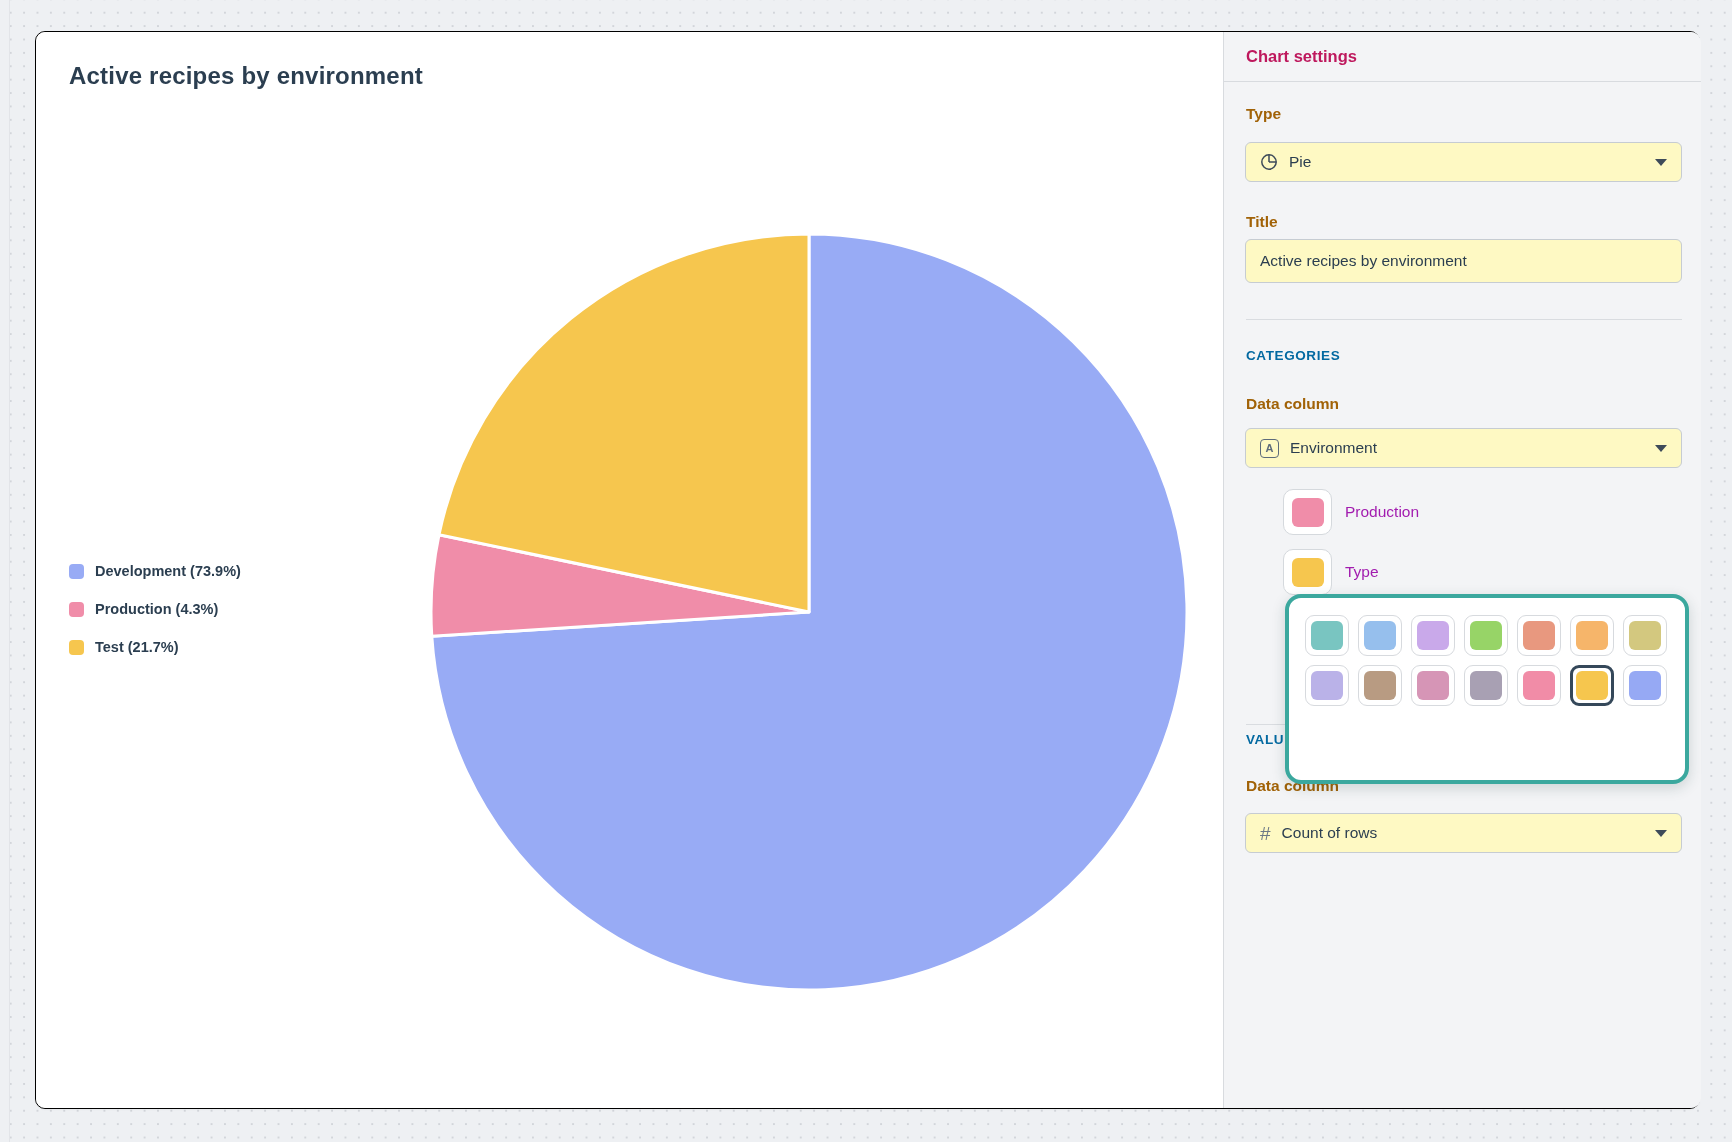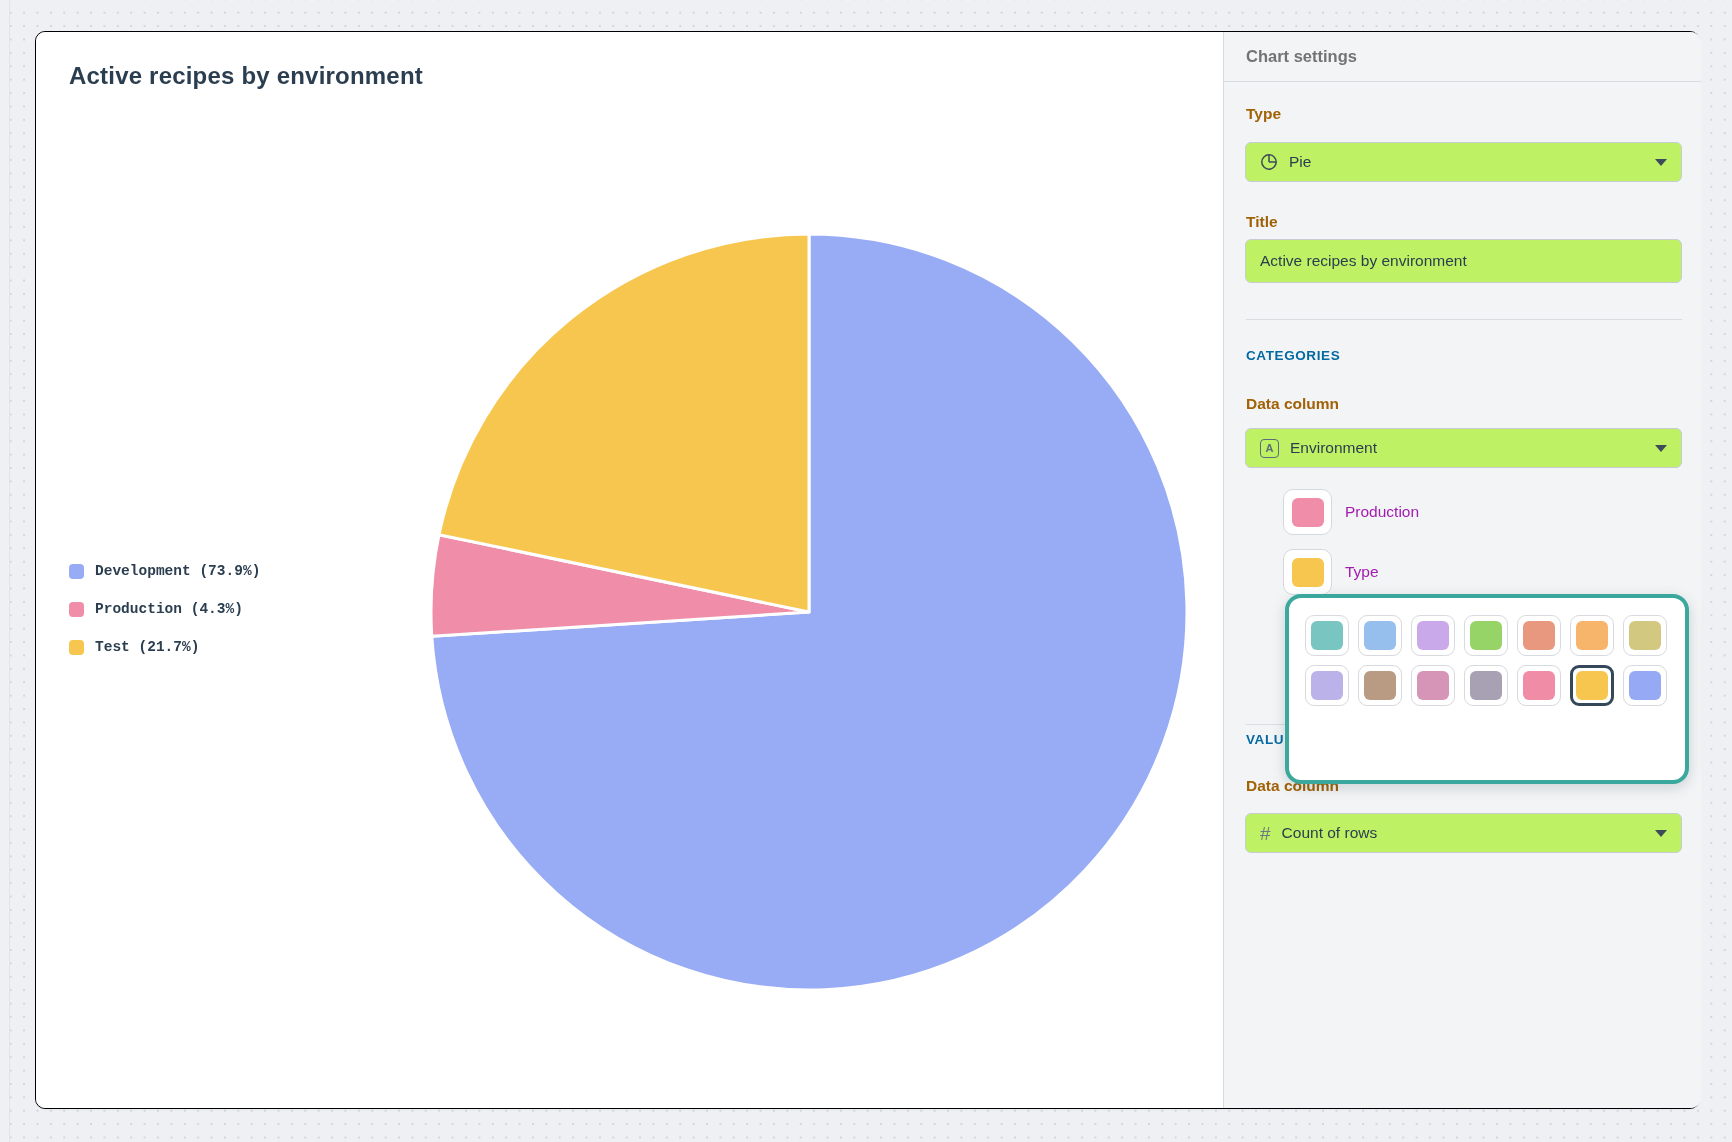--- a/index.html
+++ b/index.html
@@ -27,40 +27,40 @@
   
   .chart-area {
     position: absolute; left: 0; top: 0; width: 1187px; height: 1076px;
     background: #ffffff; border-radius: 10px 0 0 10px;
   }
   .chart-title {
     position: absolute; left: 33px; top: 30px;
     font-size: 24px; font-weight: 700; color: #2b3e50; letter-spacing: .2px;
   }
   .pie-svg { position: absolute; left: 393px; top: 200px; width: 760px; height: 760px; }
-  .legend { position: absolute; left: 33px; top: 531px; font-family: Liberation Mono, monospace; }
+  .legend { position: absolute; left: 33px; top: 531px; }
   .legend-item { display: flex; align-items: center; margin-bottom: 22px; }
   .legend-swatch { width: 15px; height: 15px; border-radius: 4px; margin-right: 11px; flex: none; }
   .legend-label { font-size: 14.5px; font-weight: 700; color: #2b3e50; }
   
   .panel {
     position: absolute; left: 1187px; top: 0; width: 478px; height: 1076px;
     background: #f3f4f6; border-left: 1px solid #d8dbdf;
     border-radius: 0 10px 10px 0;
   }
   .panel-header {
     position: absolute; left: 0; top: 0; width: 100%; height: 50px;
     border-bottom: 1px solid #d8dbdf; display: flex; align-items: center;
-    padding-left: 22px; font-size: 16.5px; font-weight: 700; color: #737373;
+    padding-left: 22px; font-size: 16.5px; font-weight: 700; color: #be185d;
   }
   .field-label { position: absolute; left: 22px; font-size: 15.5px; font-weight: 700; color: #a16207; }
   .section-label { position: absolute; left: 22px; font-size: 13.5px; font-weight: 700; color: #0369a1; letter-spacing: .6px; }
   .control {
     position: absolute; left: 21px; width: 437px; height: 40px;
-    background: #bef264; border: 1px solid #c6ccd2; border-radius: 6px;
+    background: #fef9c3; border: 1px solid #c6ccd2; border-radius: 6px;
     display: flex; align-items: center; padding: 0 14px; gap: 11px;
     font-size: 15.5px; color: #2b3e50;
   }
   .chevron-down {
     margin-left: auto; width: 0; height: 0; flex: none;
     border-left: 6px solid transparent; border-right: 6px solid transparent;
     border-top: 7px solid #3e4b59;
   }
   .icon-a {
     width: 19px; height: 19px; flex: none; border: 1.5px solid #5d6b7a; border-radius: 4px;

